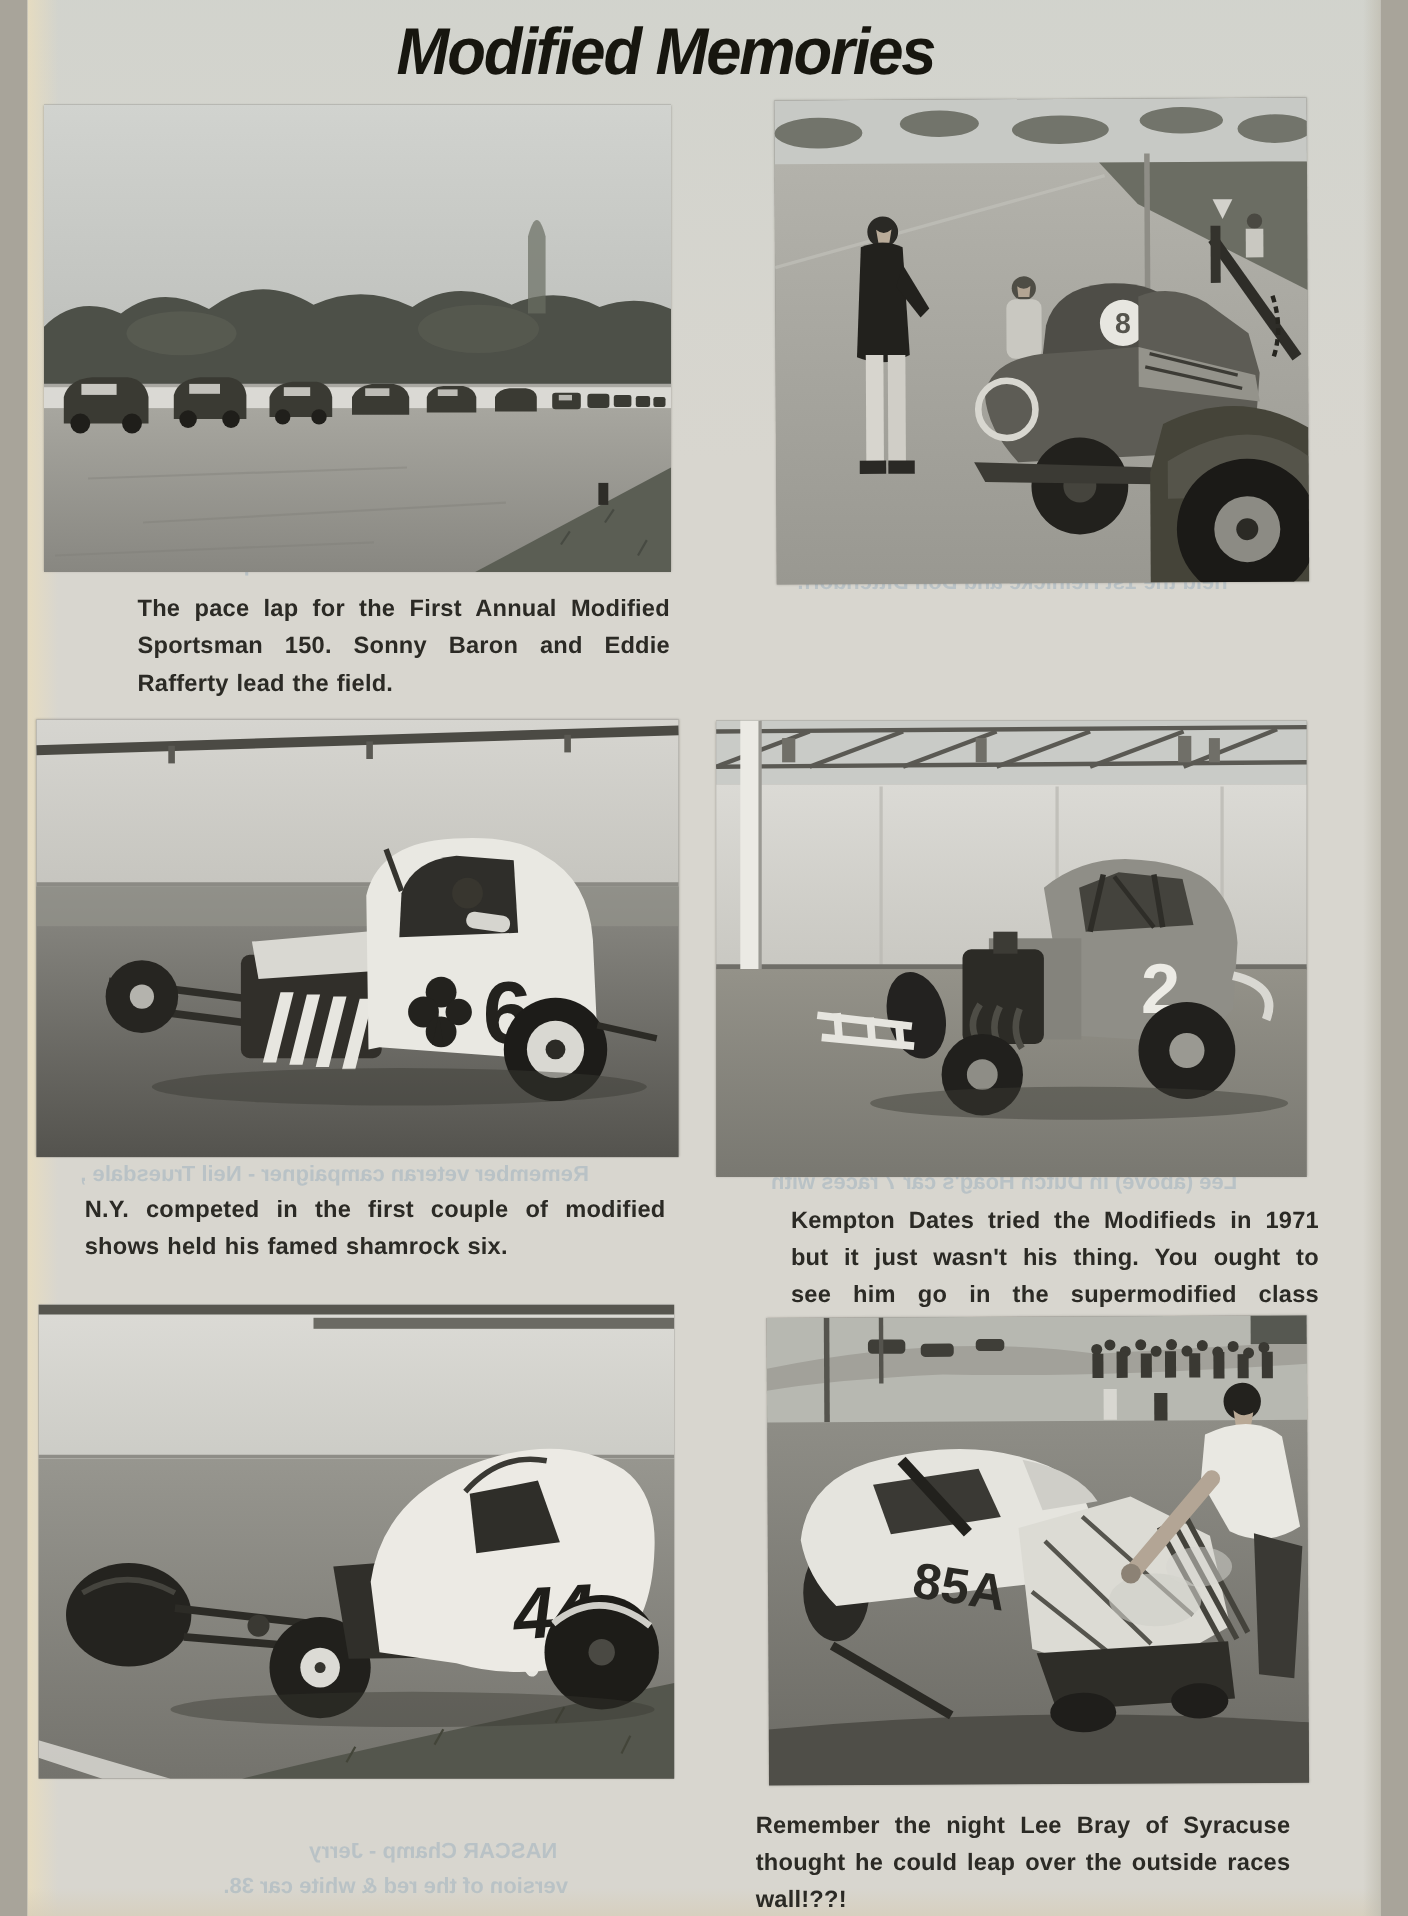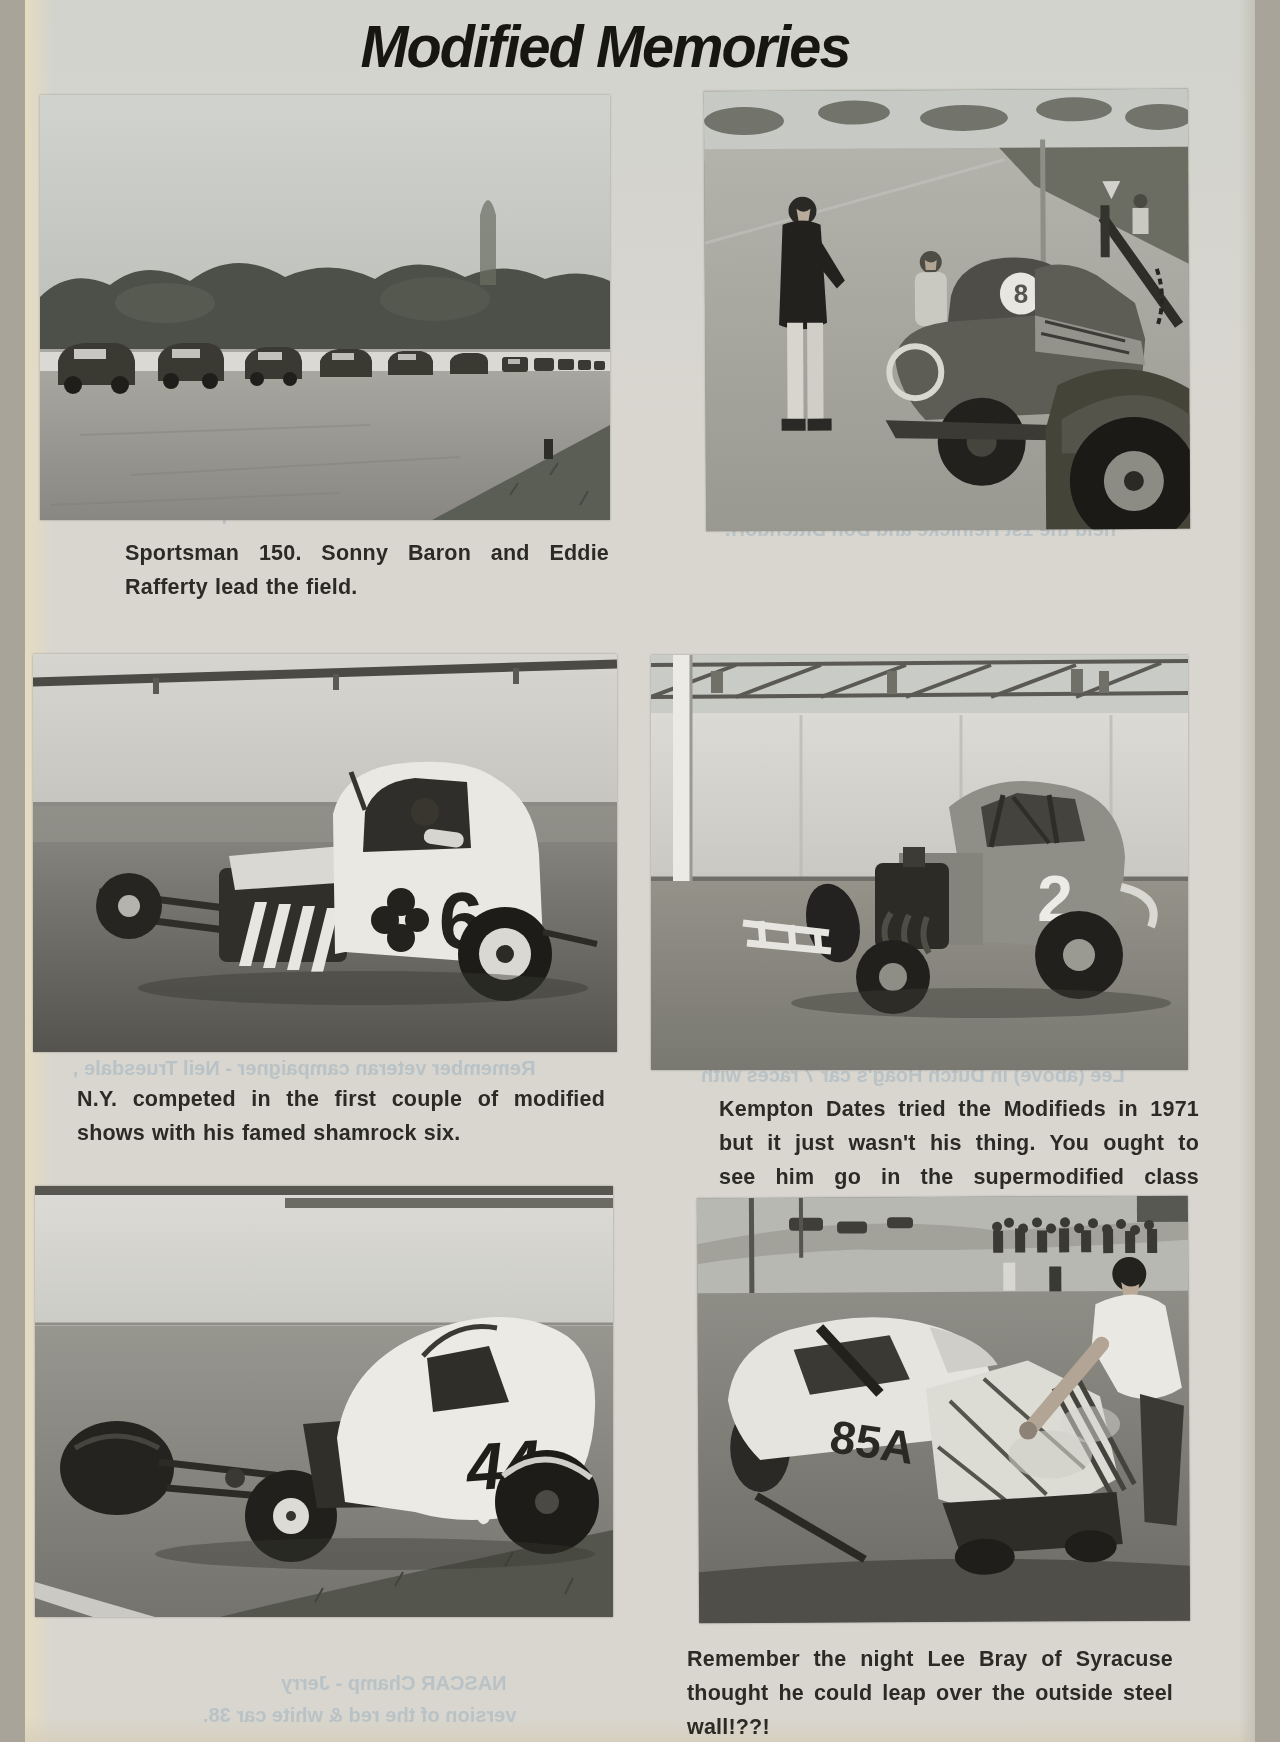--- a/index.html
+++ b/index.html
@@ -166,20 +166,21 @@
         <circle cx="428" cy="392" r="30" fill="#8c8b84"></circle>
         <circle cx="428" cy="392" r="10" fill="#2b2a25"></circle>
         <line x1="398" y1="128" x2="474" y2="236" stroke="#2e2d28" stroke-width="10"></line>
         <path d="M452 180 Q462 210 452 238" stroke="#26251f" stroke-width="4" fill="none" stroke-dasharray="6 4"></path>
         <rect x="396" y="116" width="9" height="52" fill="#34332d"></rect>
       </g>
     </svg>
   </div>
 
   <div class="caption" style="left:100px;top:536px;width:484px;">
+    <div class="line">The pace lap for the First Annual Modified</div>
     <div class="line">Sportsman 150.  Sonny Baron and Eddie</div>
     <div class="line">Rafferty lead the field.</div>
   </div>
 
 
   <div class="photo" style="left:8px;top:654px;width:584px;height:398px;">
     <svg viewBox="0 0 584 398" preserveAspectRatio="none">
       <defs>
         <linearGradient id="s3w" x1="0" y1="0" x2="0" y2="1">
             <stop offset="0" stop-color="#d6d5d0"></stop>
@@ -299,21 +300,21 @@
         <circle cx="428" cy="300" r="44" fill="#21201d"></circle>
           <circle cx="428" cy="300" r="16" fill="#9a9992"></circle>
         <path d="M470 232 Q512 242 500 272" stroke="#d9d8d2" stroke-width="8" fill="none"></path>
         <ellipse cx="330" cy="348" rx="190" ry="15" fill="#3c3b35" opacity=".45"></ellipse>
       </g>
     </svg>
   </div>
 
   <div class="caption" style="left:52px;top:1082px;width:528px;">
     <div class="line">N.Y. competed in the first couple of modified</div>
-    <div class="line">shows with his famed shamrock six.</div>
+    <div class="line">shows held his famed shamrock six.</div>
   </div>
 
   <div class="caption" style="left:694px;top:1092px;width:480px;">
     <div class="line">Kempton Dates tried the Modifieds in  1971</div>
     <div class="line">but it just wasn't his thing.  You ought to</div>
     <div class="line">see him go in the supermodified class however.</div>
   </div>
 
   <div class="photo" style="left:10px;top:1186px;width:578px;height:431px;">
     <svg viewBox="0 0 578 431" preserveAspectRatio="none">
@@ -440,16 +441,16 @@
         <path d="M404 148 L334 230" stroke="#b3a595" stroke-width="15" stroke-linecap="round"></path>
         <circle cx="330" cy="234" r="9" fill="#8c8275"></circle>
         <path d="M442 198 L486 210 L478 330 L446 326 Z" fill="#3a3934"></path>
       </g>
     </svg>
   </div>
 
 
   <div class="caption" style="left:662px;top:1642px;width:486px;">
     <div class="line">Remember the night Lee Bray of Syracuse</div>
-    <div class="line">thought he could leap over the outside steel</div>
+    <div class="line">thought he could leap over the outside races</div>
     <div class="line">wall!??!</div>
   </div>
 </div>
 
 </body></html>

